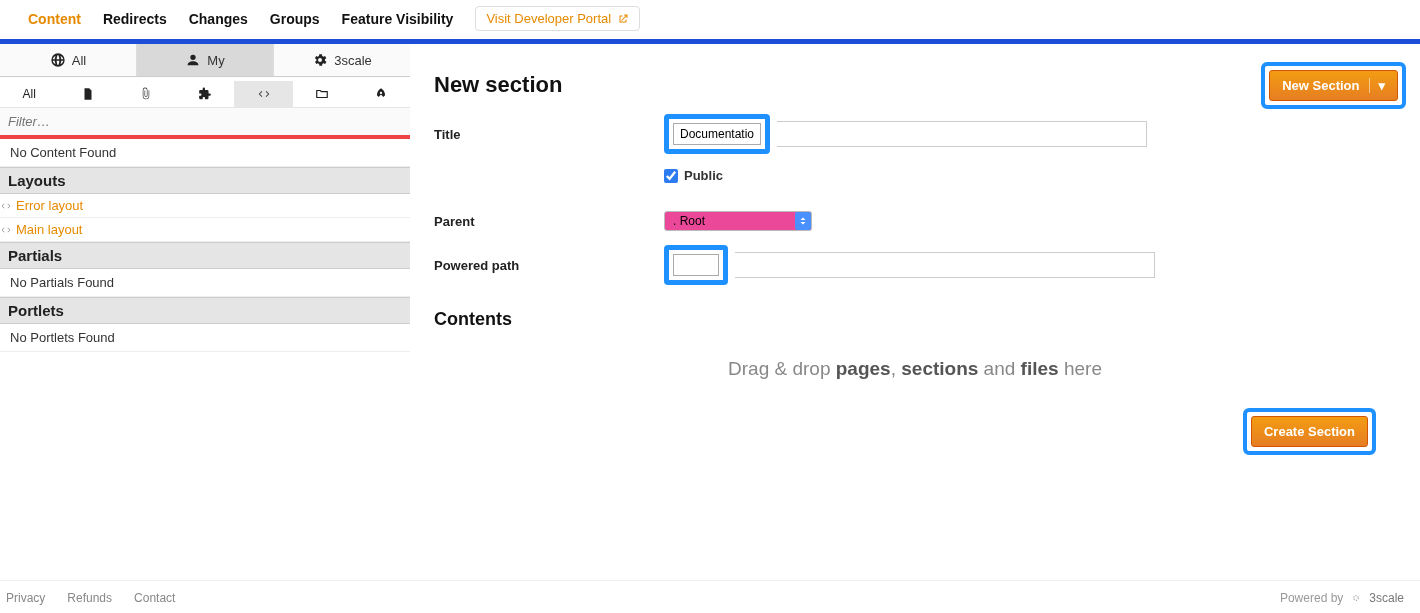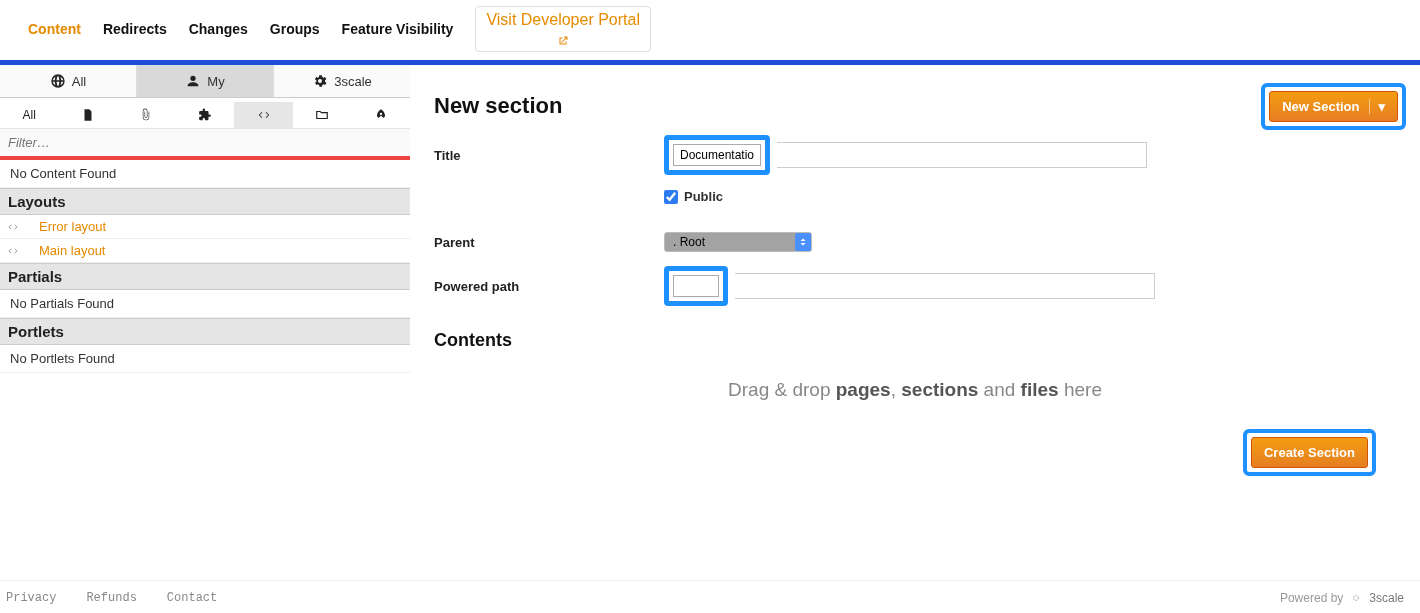--- a/index.html
+++ b/index.html
@@ -25,25 +25,24 @@
     text-decoration: none;
     font-weight: 600;
     cursor: pointer;
   }
   .top-nav a.active { color: #e68a00; }
   .visit-portal {
     border: 1px solid #ddd;
     border-radius: 4px;
     padding: 4px 10px;
     color: #e68a00;
-    font-size: 16px;
+    font-size: 13px;
     display: inline-flex;
     align-items: center;
     gap: 6px;
-    flex-direction: column;
   }
   .visit-portal svg { width: 12px; height: 12px; fill: #e68a00; }
 
   .main-area {
     display: flex;
   }
   .sidebar {
     width: 410px;
     flex: 0 0 410px;
   }
@@ -108,26 +107,26 @@
   .side-section-hdr {
     background: #e5e5e5;
     padding: 4px 8px;
     font-size: 15px;
     font-weight: 700;
     color: #222;
     border-top: 1px solid #ccc;
     border-bottom: 1px solid #ccc;
   }
   .side-item {
-    padding: 4px 7px;
+    padding: 4px 0;
     font-size: 13px;
     color: #e68a00;
     display: flex;
     align-items: center;
-    gap: 20px;
+    gap: 4px;
     border-bottom: 1px solid #eee;
     cursor: pointer;
   }
   .side-item svg { width: 12px; height: 12px; fill: #999; }
 
   .content {
     flex: 1;
     padding: 28px 24px 20px 24px;
     position: relative;
   }
@@ -171,21 +170,21 @@
   .checkbox-row { display: flex; align-items: center; gap: 6px; margin-left: 230px; margin-bottom: 28px; }
   .checkbox-row input { width: 14px; height: 14px; accent-color: #2d7bf0; }
   .checkbox-row label { font-size: 13px; font-weight: 700; }
 
   .select-wrap {
     position: relative;
     display: inline-block;
   }
   .select-wrap select {
     appearance: none;
-    background: #a3a3a3;
+    background: #ec4899;
     border: 1px solid #bbb;
     padding: 2px 26px 2px 8px;
     font-size: 12px;
     border-radius: 3px;
     width: 148px;
   }
   .select-wrap svg {
     position: absolute;
     right: 1px; top: 1px;
     width: 16px; height: 18px;
@@ -210,21 +209,21 @@
     bottom: 0;
     left: 0; right: 0;
     display: flex;
     justify-content: space-between;
     align-items: center;
     padding: 10px 16px 8px 6px;
     border-top: 1px solid #eee;
     font-size: 12px;
     color: #888;
   }
-  .footer-left { display: flex; gap: 30px; font-family: Liberation Mono, monospace; }
+  .footer-left { display: flex; gap: 22px; }
   .footer-left span { cursor: pointer; }
   .footer-right { display: flex; align-items: center; gap: 6px; color: #999; }
   .footer-right svg { width: 14px; height: 14px; fill: #aaa; }
 
   .input-continuation {
     border: 1px solid #ccc;
     border-left: none;
     height: 26px;
     flex: 1;
     max-width: 370px;

